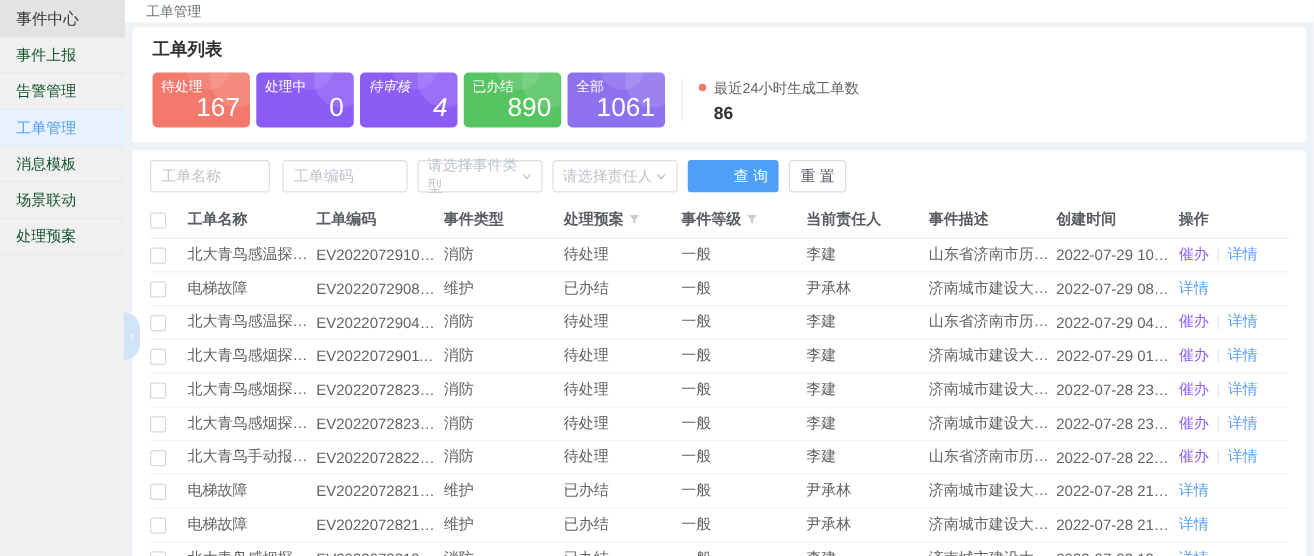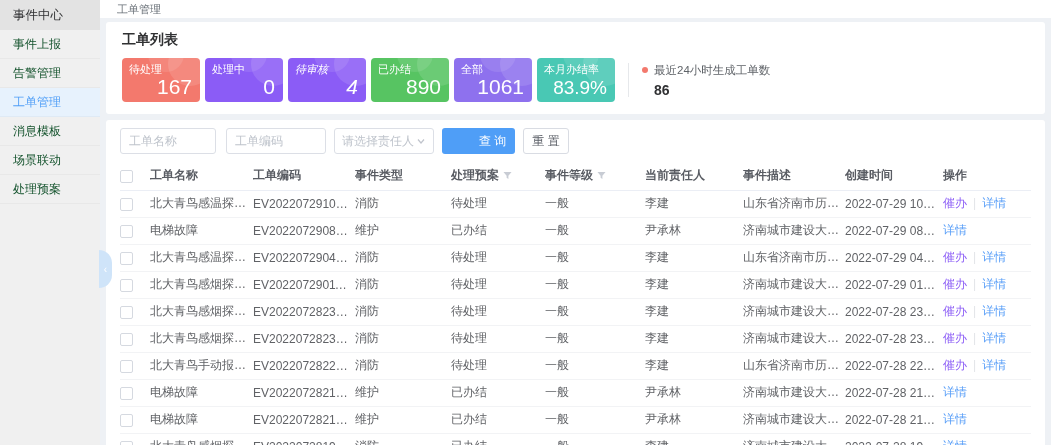--- a/index.html
+++ b/index.html
@@ -113,40 +113,42 @@
               <div class="stat-value">4</div>
             </div>
             <div class="stat-card" style="background: rgb(87, 196, 98);">
               <div class="stat-label">已办结</div>
               <div class="stat-value">890</div>
             </div>
             <div class="stat-card" style="background: rgb(142, 113, 238);">
               <div class="stat-label">全部</div>
               <div class="stat-value">1061</div>
             </div>
-            <div class="stat-card small-value" style="background: rgb(73, 200, 180);">
-              <div class="stat-label">本月办结率</div>
-              <div class="stat-value">83.9%</div>
-            </div>
           </div>
         <div class="stats-divider"></div>
         <div class="recent-block">
           <div class="recent-label-row">
             <span class="recent-dot" id="recent-dot" style="background: rgb(243, 121, 109);"></span>
             <span>最近24小时生成工单数</span>
           </div>
           <div class="recent-value">86</div>
         </div>
       </div>
     </section>
 
     <section class="panel panel-list">
       <div class="filter-row">
         <input class="f-input" placeholder="工单名称" style="">
         <input class="f-input w2" placeholder="工单编码" style="">
+        <div class="f-select">
+          <span>请选择事件类型</span>
+          <svg width="10" height="10" viewBox="0 0 10 10">
+            <path d="M2 3.5l3 3.5 3-3.5" stroke="#c0c4cc" stroke-width="1.2" fill="none"></path>
+          </svg>
+        </div>
         <div class="f-select">
           <span>请选择责任人</span>
           <svg width="10" height="10" viewBox="0 0 10 10">
             <path d="M2 3.5l3 3.5 3-3.5" stroke="#c0c4cc" stroke-width="1.2" fill="none"></path>
           </svg>
         </div>
         <button class="btn btn-primary">查 询</button>
         <button class="btn btn-plain">重 置</button>
       </div>
 

